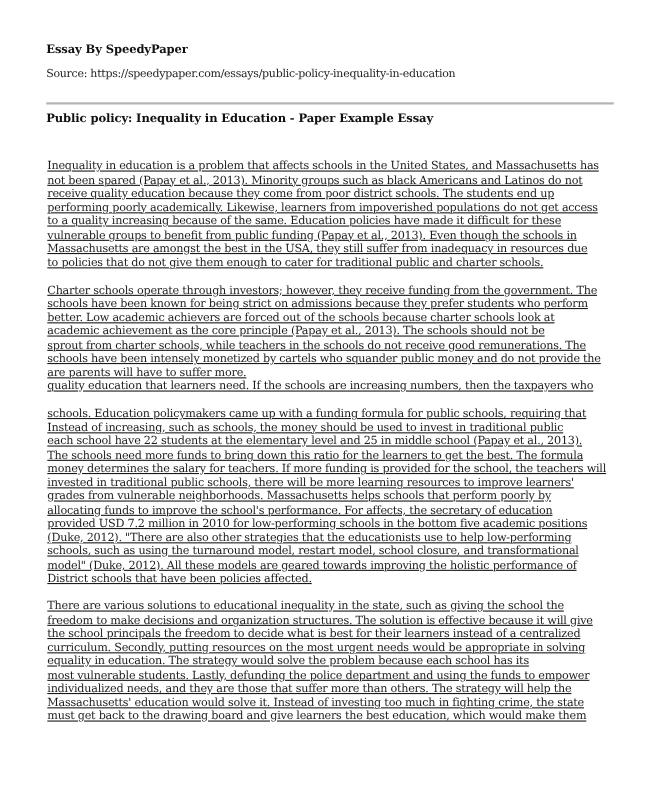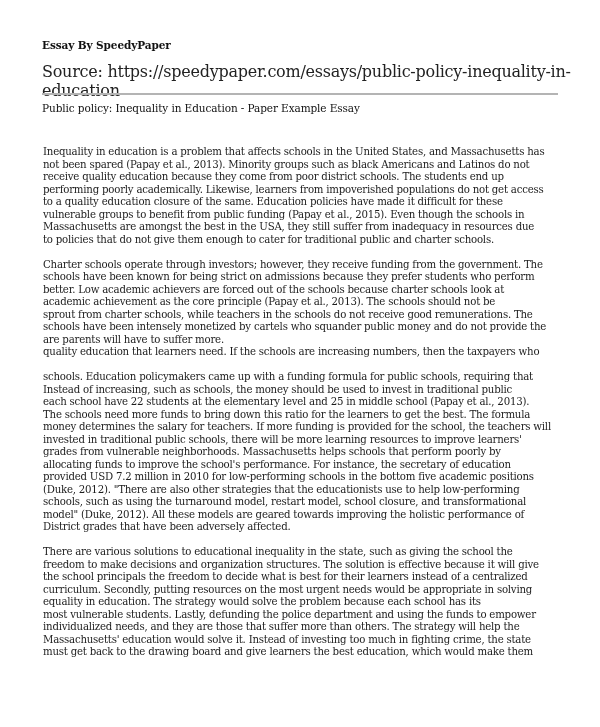--- a/index.html
+++ b/index.html
@@ -11,34 +11,34 @@
     position: relative;
   }
   .page { position: absolute; left: 0; top: 0; width: 600px; height: 552px; }
   .hdr-author {
     position: absolute; left: 42px; top: 39px;
     font-size: 10.5px; font-weight: bold; color: #111;
     letter-spacing: -0.1px;
   }
   .hdr-source {
     position: absolute; left: 42px; top: 62px;
-    font-size: 16px; color: #222; letter-spacing: -0.25px;
+    font-size: 10px; color: #222; letter-spacing: -0.25px;
   }
   .divider {
     position: absolute; left: 42px; top: 93px; width: 516px; height: 2px;
     background: #b4b4b4;
   }
   .title {
     position: absolute; left: 42px; top: 102px;
-    font-size: 10.5px; font-weight: normal; color: #111; letter-spacing: -0.1px;
+    font-size: 10.5px; font-weight: bold; color: #111; letter-spacing: -0.1px;
   }
   .body {
     position: absolute; left: 43px; top: 146px; width: 520px;
   }
-  .para { margin: 0 0 12.5px 0; }
+  .para { margin: 0 0 12.5px 0; text-decoration: underline; }
   .line {
     display: block; white-space: nowrap;
     font-size: 10.2px; line-height: 12.5px; height: 12.5px;
     letter-spacing: -0.22px; color: #1c1c1c;
   }
 </style>
 </head>
 <body>
 
 <div class="page">
@@ -46,22 +46,22 @@
   <div class="hdr-source">Source: https://speedypaper.com/essays/public-policy-inequality-in-education</div>
   <div class="divider"></div>
   <div class="title">Public policy: Inequality in Education - Paper Example Essay</div>
 
   <div class="body" id="essay-body">
       <div class="para">
         <span class="line">Inequality in education is a problem that affects schools in the United States, and Massachusetts has</span>
         <span class="line">not been spared (Papay et al., 2013). Minority groups such as black Americans and Latinos do not</span>
         <span class="line">receive quality education because they come from poor district schools. The students end up</span>
         <span class="line">performing poorly academically. Likewise, learners from impoverished populations do not get access</span>
-        <span class="line">to a quality education closure of the same. Education policies have made it difficult for these</span>
-        <span class="line">vulnerable groups to benefit from public funding (Papay et al., 2015). Even though the schools in</span>
+        <span class="line">to a quality increasing because of the same. Education policies have made it difficult for these</span>
+        <span class="line">vulnerable groups to benefit from public funding (Papay et al., 2013). Even though the schools in</span>
         <span class="line">Massachusetts are amongst the best in the USA, they still suffer from inadequacy in resources due</span>
         <span class="line">to policies that do not give them enough to cater for traditional public and charter schools.</span>
       </div>
       <div class="para">
         <span class="line">Charter schools operate through investors; however, they receive funding from the government. The</span>
         <span class="line">schools have been known for being strict on admissions because they prefer students who perform</span>
         <span class="line">better. Low academic achievers are forced out of the schools because charter schools look at</span>
         <span class="line">academic achievement as the core principle (Papay et al., 2013). The schools should not be</span>
         <span class="line">sprout from charter schools, while teachers in the schools do not receive good remunerations. The</span>
         <span class="line">schools have been intensely monetized by cartels who squander public money and do not provide the</span>
@@ -69,26 +69,26 @@
         <span class="line">quality education that learners need. If the schools are increasing numbers, then the taxpayers who</span>
       </div>
       <div class="para">
         <span class="line">schools. Education policymakers came up with a funding formula for public schools, requiring that</span>
         <span class="line">Instead of increasing, such as schools, the money should be used to invest in traditional public</span>
         <span class="line">each school have 22 students at the elementary level and 25 in middle school (Papay et al., 2013).</span>
         <span class="line">The schools need more funds to bring down this ratio for the learners to get the best. The formula</span>
         <span class="line">money determines the salary for teachers. If more funding is provided for the school, the teachers will</span>
         <span class="line">invested in traditional public schools, there will be more learning resources to improve learners'</span>
         <span class="line">grades from vulnerable neighborhoods. Massachusetts helps schools that perform poorly by</span>
-        <span class="line">allocating funds to improve the school's performance. For instance, the secretary of education</span>
+        <span class="line">allocating funds to improve the school's performance. For affects, the secretary of education</span>
         <span class="line">provided USD 7.2 million in 2010 for low-performing schools in the bottom five academic positions</span>
         <span class="line">(Duke, 2012). "There are also other strategies that the educationists use to help low-performing</span>
         <span class="line">schools, such as using the turnaround model, restart model, school closure, and transformational</span>
         <span class="line">model" (Duke, 2012). All these models are geared towards improving the holistic performance of</span>
-        <span class="line">District grades that have been adversely affected.</span>
+        <span class="line">District schools that have been policies affected.</span>
       </div>
       <div class="para">
         <span class="line">There are various solutions to educational inequality in the state, such as giving the school the</span>
         <span class="line">freedom to make decisions and organization structures. The solution is effective because it will give</span>
         <span class="line">the school principals the freedom to decide what is best for their learners instead of a centralized</span>
         <span class="line">curriculum. Secondly, putting resources on the most urgent needs would be appropriate in solving</span>
         <span class="line">equality in education. The strategy would solve the problem because each school has its</span>
         <span class="line">most vulnerable students. Lastly, defunding the police department and using the funds to empower</span>
         <span class="line">individualized needs, and they are those that suffer more than others. The strategy will help the</span>
         <span class="line">Massachusetts' education would solve it. Instead of investing too much in fighting crime, the state</span>

